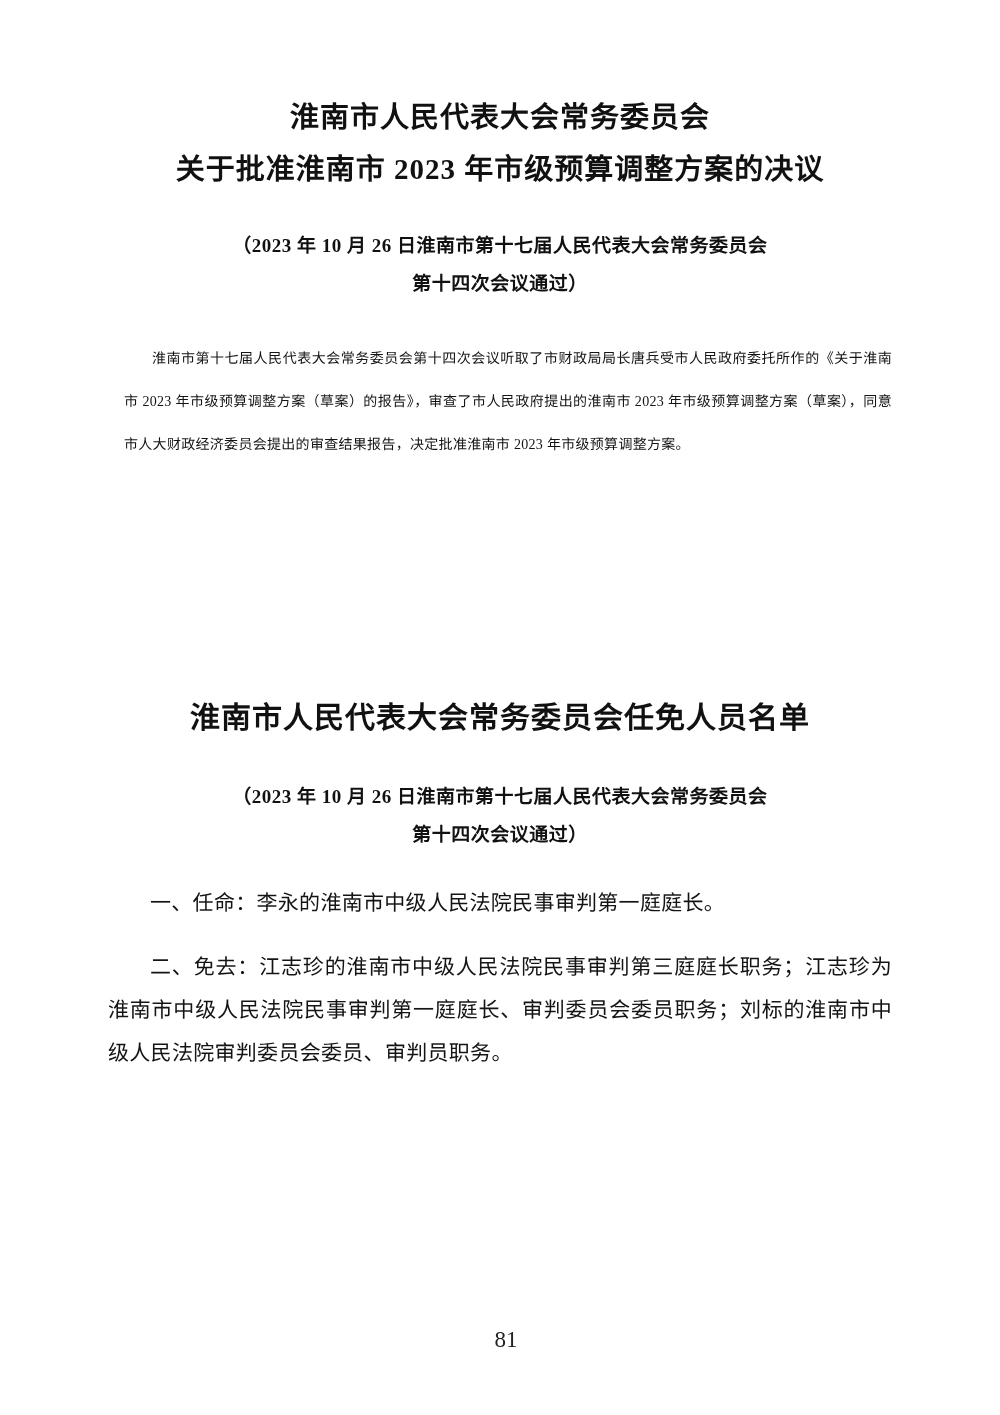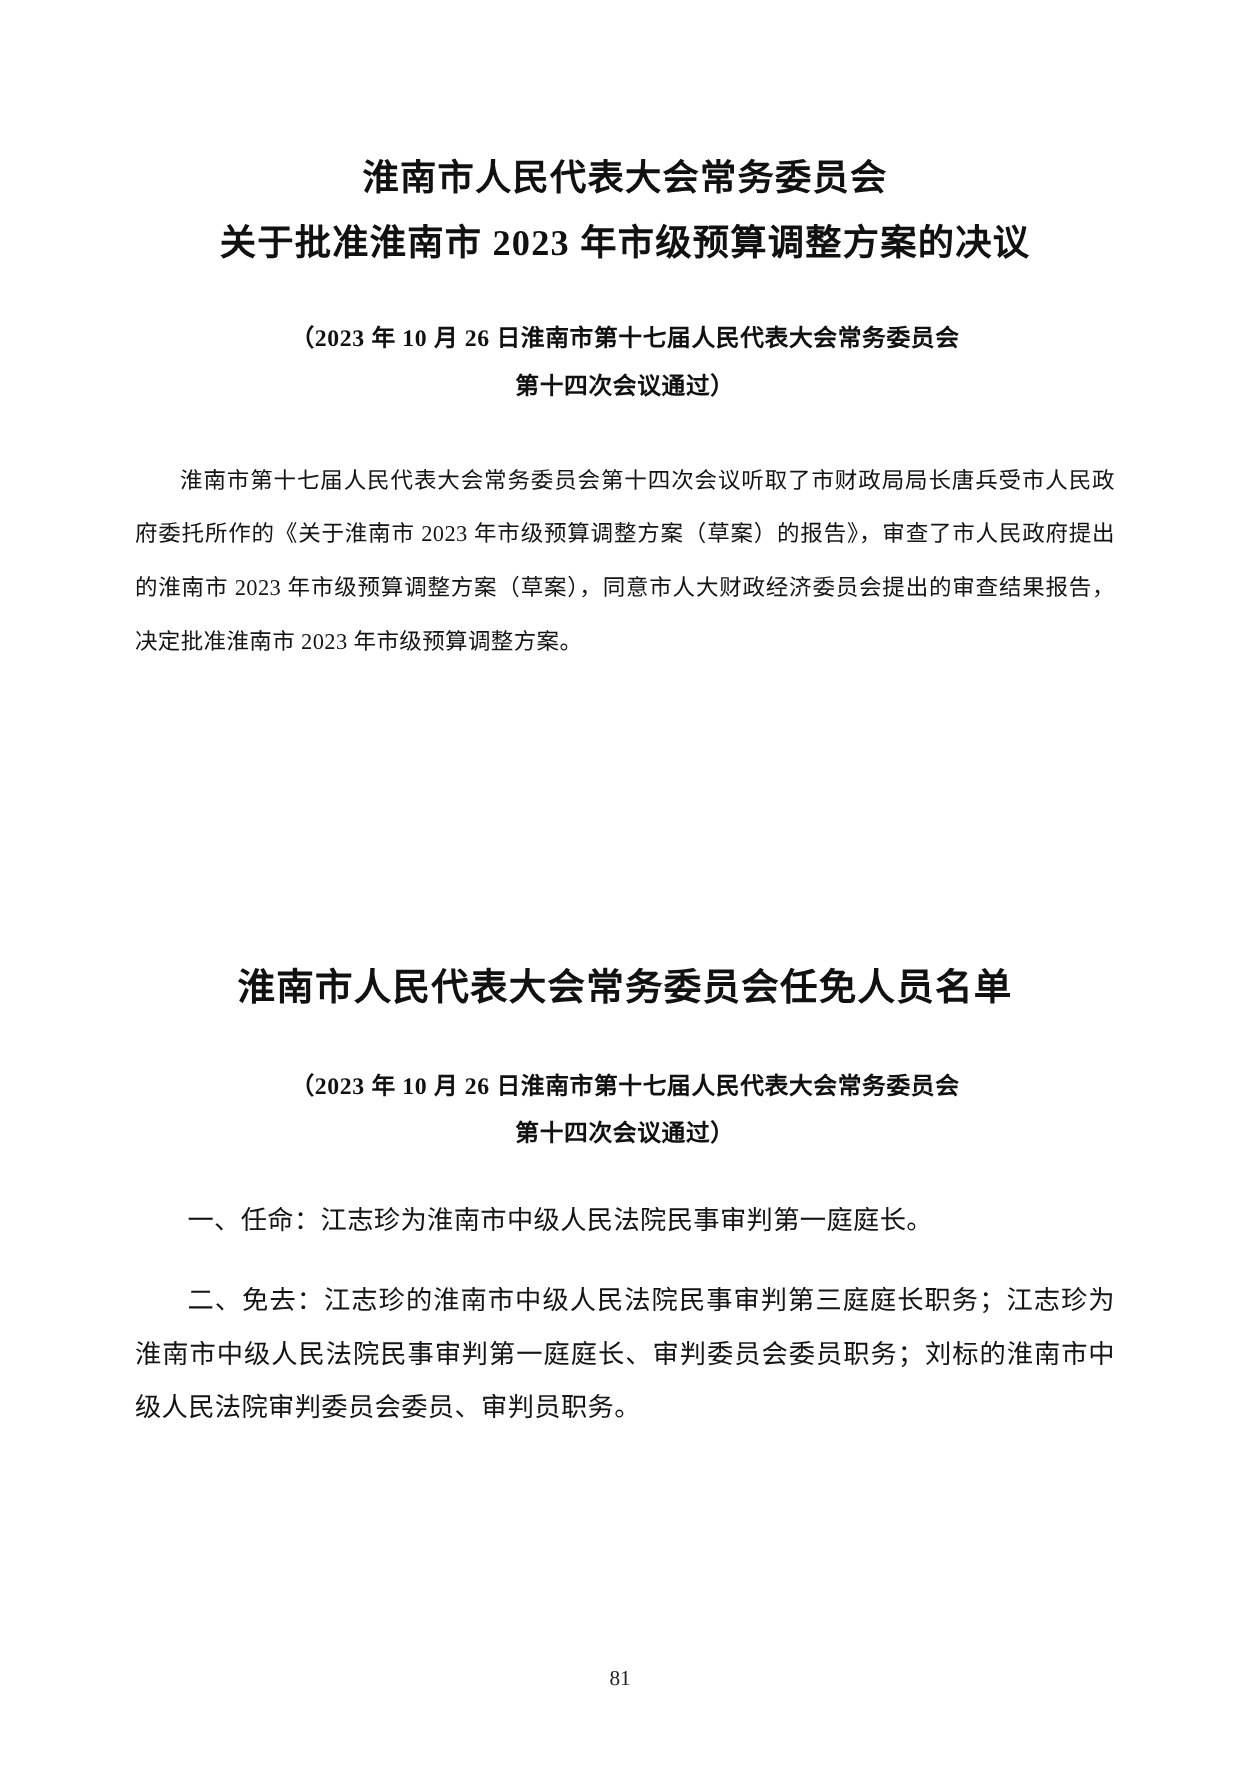--- a/index.html
+++ b/index.html
@@ -12,21 +12,21 @@
     height: 1415px;
     font-family: "Liberation Serif", "DejaVu Serif", serif;
     color: #1a1a1a;
     position: relative;
     overflow: hidden;
   }
   .page {
     width: 1000px;
     height: 1415px;
     box-sizing: border-box;
-    padding: 98px 108px 60px 108px;
+    padding: 72px 108px 60px 108px;
     position: relative;
   }
 
   
   .doc-title {
     text-align: center;
     font-weight: bold;
     font-size: 29px;
     line-height: 52px;
     letter-spacing: 1px;
@@ -41,27 +41,28 @@
     font-size: 19px;
     line-height: 38px;
     margin-top: 32px;
     color: #111111;
     letter-spacing: 0.5px;
   }
   .doc-subtitle .s-line { display: block; }
 
   .body-text {
     margin-top: 34px;
-    font-size: 18px;
+    font-size: 14px;
     line-height: 43px;
     text-align: justify;
     text-justify: inter-ideograph;
     text-indent: 2em;
     color: #141414;
     letter-spacing: 0.3px;
+    margin-left: 16px;
   }
 
   
   .doc-gap { height: 195px; }
 
   
   .doc2-title {
     text-align: center;
     font-weight: bold;
     font-size: 30px;
@@ -89,24 +90,24 @@
     text-justify: inter-ideograph;
     text-indent: 2em;
     color: #141414;
     letter-spacing: 0.3px;
   }
 
   
   .page-number {
     position: absolute;
     bottom: 62px;
-    left: 4px;
+    left: 14px;
     width: 984px;
     text-align: center;
-    font-size: 17px;
+    font-size: 23px;
     color: #222222;
     font-family: "Liberation Serif", "DejaVu Serif", serif;
   }
 </style>
 </head>
 <body>
 
 <div class="page">
 
   <div>
@@ -127,19 +128,19 @@
 
   <div>
     <h1 class="doc2-title">淮南市人民代表大会常务委员会任免人员名单</h1>
 
     <div class="doc2-subtitle">
       <span class="s-line">（2023 年 10 月 26 日淮南市第十七届人民代表大会常务委员会</span>
       <span class="s-line">第十四次会议通过）</span>
     </div>
 
     <div class="list-block">
-      <p class="list-item">一、任命：江志珍为淮南市中级人民法院民事审判第一庭庭长。</p>
+      <p class="list-item">一、任命：李永的淮南市中级人民法院民事审判第一庭庭长。</p>
       <p class="list-item">二、免去：江志珍的淮南市中级人民法院民事审判第三庭庭长职务；江志珍为淮南市中级人民法院民事审判第一庭庭长、审判委员会委员职务；刘标的淮南市中级人民法院审判委员会委员、审判员职务。</p>
     </div>
   </div>
 
   <div class="page-number">81</div>
 </div>
 
 </body></html>

